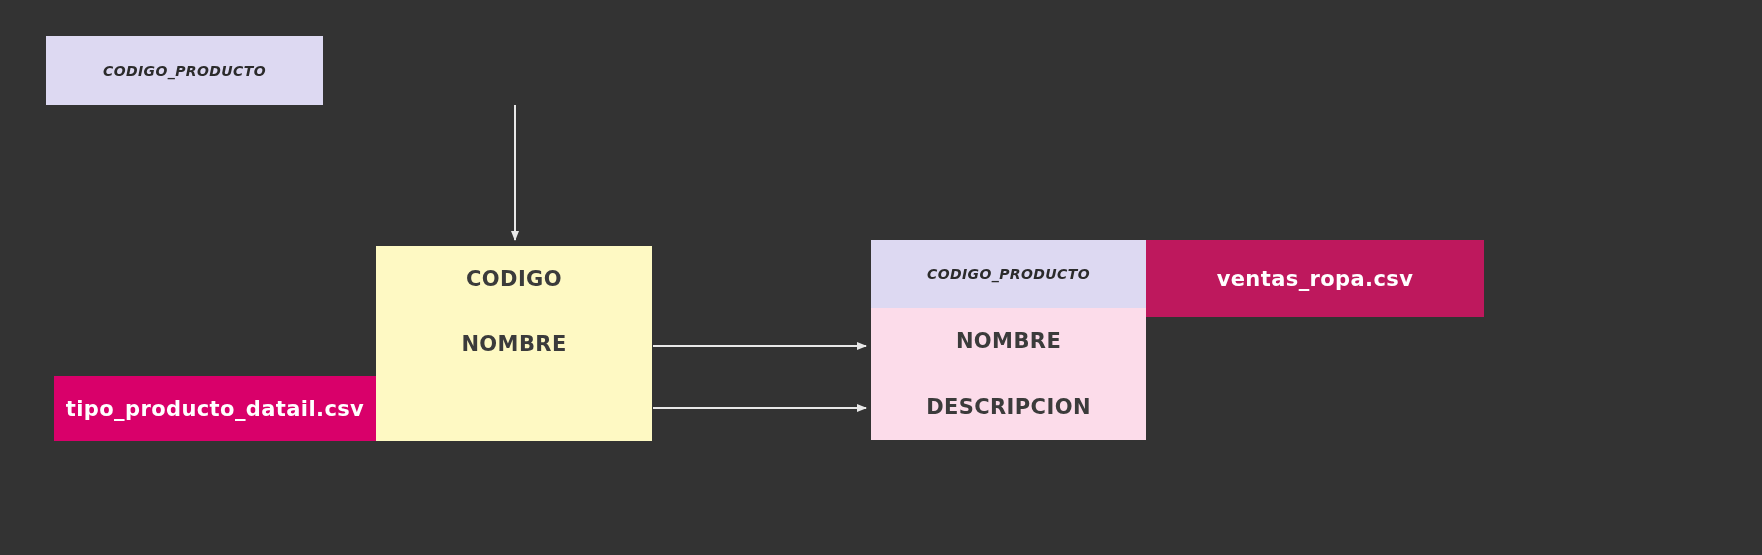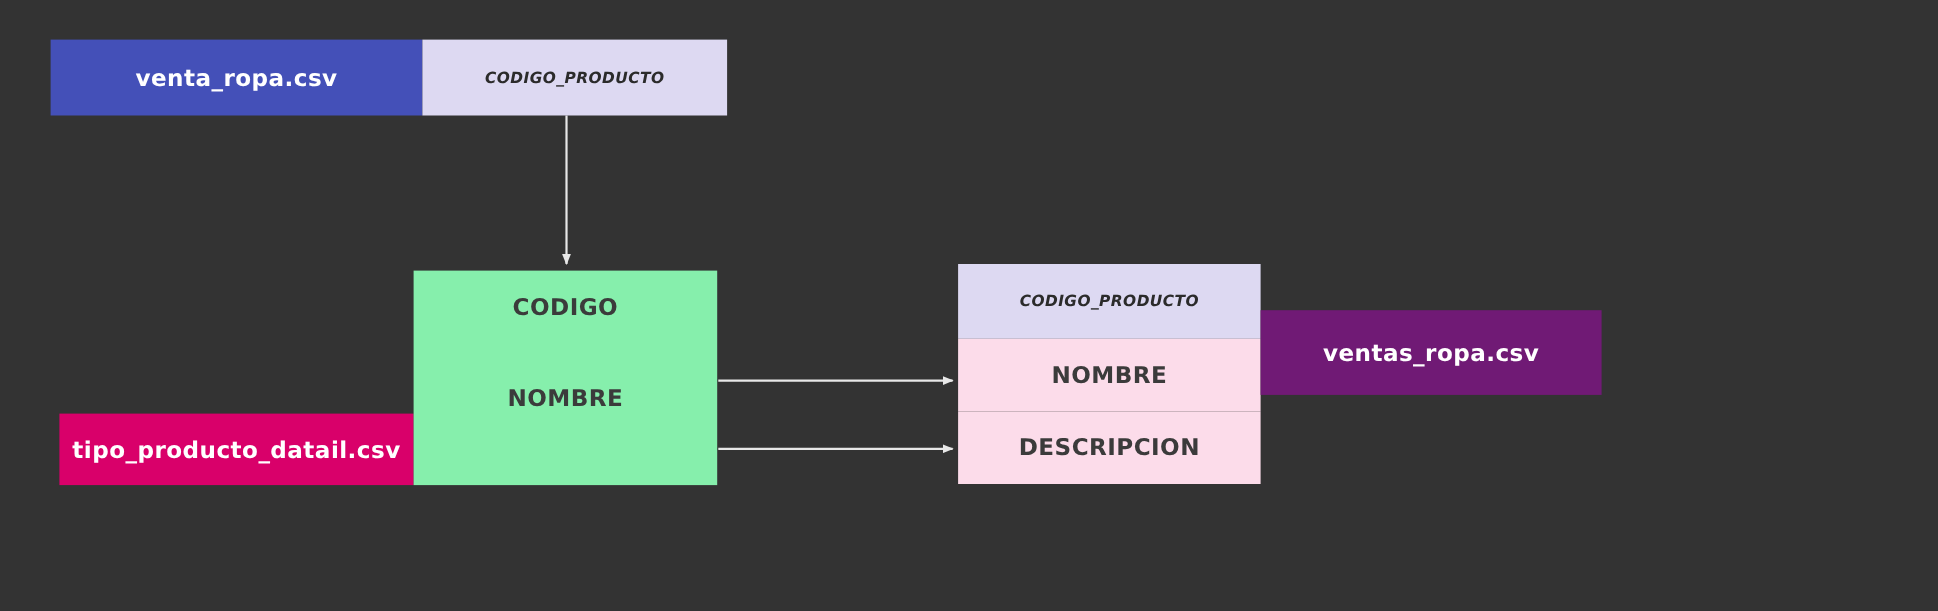--- a/index.html
+++ b/index.html
@@ -41,38 +41,38 @@
   #node-venta-ropa .file-label{width:338px;height:69px;background:#4450b8;}
   #node-venta-ropa .key-cell{width:277px;height:69px;background:#ddd9f2;}
 
   
   #node-tipo-producto{left:54px;top:246px;width:598px;height:195px;align-items:flex-end;}
   #node-tipo-producto .label-col{
     width:322px;height:65px;background:#d9006a;
   }
   #node-tipo-producto .fields-col{
     position:absolute;left:322px;top:0;
-    width:276px;height:195px;background:#86efac;
-    display:flex;flex-direction:column;gap:18px;
+    width:276px;height:195px;background:#fef9c3;
+    display:flex;flex-direction:column;
   }
   #node-tipo-producto .fields-col .field-cell{
     width:276px;height:65px;
   }
 
   
   #node-ventas-ropa{left:871px;top:240px;width:645px;height:200px;}
   #node-ventas-ropa .fields-col{
     position:absolute;left:0;top:0;width:275px;height:200px;
     display:flex;flex-direction:column;
   }
   #node-ventas-ropa .key-cell{width:275px;height:68px;background:#ddd9f2;}
   #node-ventas-ropa .fields-col .field-cell{width:275px;height:66px;background:#fcdcea;}
   #node-ventas-ropa .label-col{
     position:absolute;left:275px;top:0;
-    width:310px;height:77px;background:#701a75;margin-top:42px;
+    width:338px;height:77px;background:#be185d;
   }
 
   svg.edges{position:absolute;left:0;top:0;width:1762px;height:555px;pointer-events:none;}
 </style>
 </head>
 <body>
 
 <div class="canvas">
 
   <svg class="edges" viewBox="0 0 1762 555" xmlns="http://www.w3.org/2000/svg">
@@ -83,21 +83,20 @@
     </defs>
 
     <line x1="515" y1="105" x2="515" y2="240" stroke="#e8e8e8" stroke-width="2" marker-end="url(#arrowhead)"></line>
 
     <line x1="653" y1="346" x2="866" y2="346" stroke="#e8e8e8" stroke-width="2" marker-end="url(#arrowhead)"></line>
 
     <line x1="653" y1="408" x2="866" y2="408" stroke="#e8e8e8" stroke-width="2" marker-end="url(#arrowhead)"></line>
   </svg>
 
   <div class="node" id="node-venta-ropa">
-    <div class="cell file-label">venta_ropa.csv</div>
     <div class="cell key-cell">CODIGO_PRODUCTO</div>
   </div>
 
   <div class="node" id="node-tipo-producto">
     <div class="cell file-label label-col">tipo_producto_datail.csv</div>
     <div class="fields-col">
       <div class="cell field-cell">CODIGO</div>
       <div class="cell field-cell">NOMBRE</div>
     </div>
   </div>

